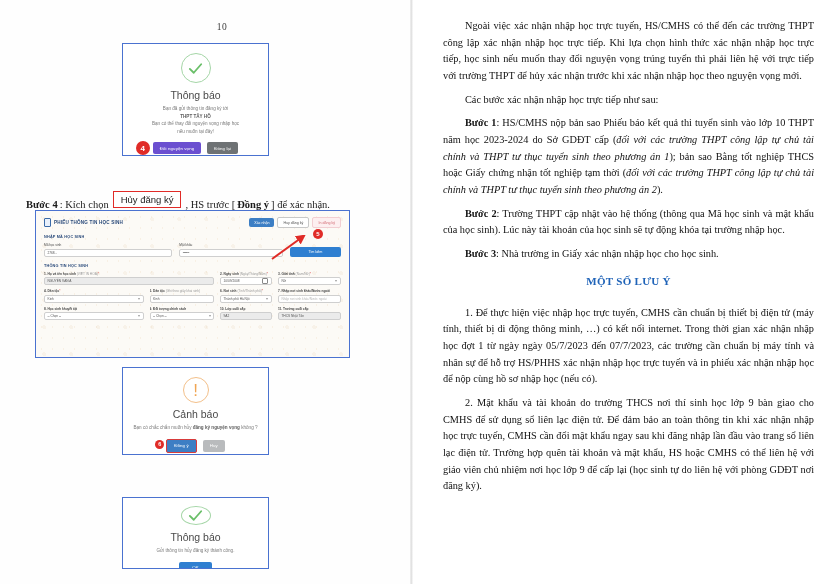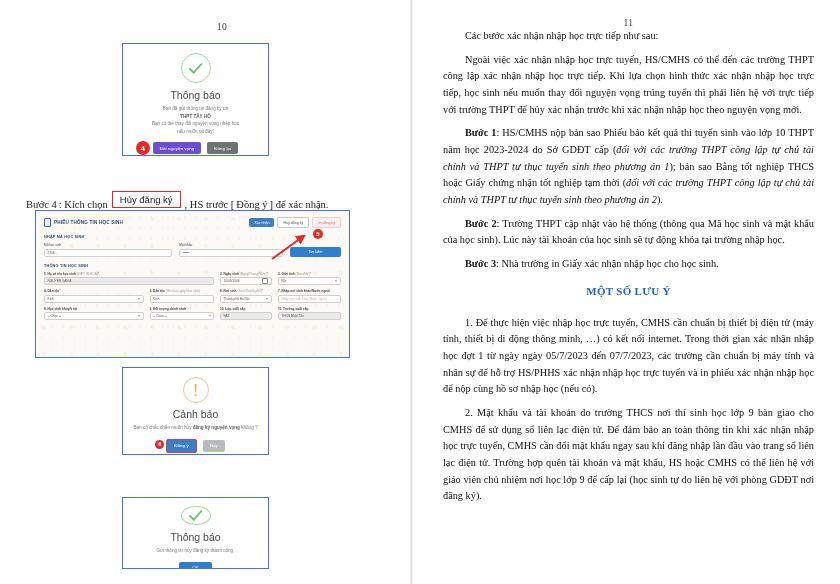--- a/index.html
+++ b/index.html
@@ -53,21 +53,21 @@
       display:flex; align-items:center; justify-content:center;
       font-family:"Liberation Sans", sans-serif; font-weight:700; }
   .bubble-4 { width:14px; height:14px; font-size:8px; left:-17px; top:-1px; }
   .bubble-6 { width:9px; height:9px; font-size:5.5px; left:-11px; top:1px; }
   .bubble-5 { width:10px; height:10px; font-size:6px; }
 
   
   .step-line { position:absolute; left:26px; top:196px; width:360px;
      font-size:10.5px; color:#1b1b1b; font-family:"Liberation Serif", serif;
      display:flex; align-items:center; gap:2px; white-space:nowrap; }
-  .step-line b { font-weight:400;text-align:right; }
+  .step-line b { font-weight:700;text-align:right; }
   .redbox { border:1.3px solid #e02b27; padding:2px 7px; margin:0 2px;
      font-family:"Liberation Sans", sans-serif; font-size:9.5px; color:#222;
      background:#fff; position:relative; top:-5px; }
 
   
   #shot-form { left:35px; top:210px; width:315px; height:148px;
       background:#fcfaf6; }
   .form-watermark { position:absolute; inset:0;
       background:
         radial-gradient(circle at 50% 55%, rgba(222,184,135,.28) 0 1px, transparent 1px) 0 0/11px 11px,
@@ -346,26 +346,25 @@
         <div class="dlg-btns">
           <div class="btn-xs btn-blue" style="padding:3.5px 13px">OK</div>
         </div>
       </div>
     </div>
   </div>
 
   <div class="page-divider"></div>
 
   <div class="page-right">
-    <div class="pagenum">11</div>
 
 
     <div id="right-paragraphs">
+        <div class="r-p"><span>Ngoài việc xác nhận nhập học trực tuyến, HS/CMHS có thể đến các trường THPT công lập xác nhận nhập học trực tiếp. Khi lựa chọn hình thức xác nhận nhập học trực tiếp, học sinh nếu muốn thay đổi nguyện vọng trúng tuyển thì phải liên hệ với trực tiếp với trường THPT để hủy xác nhận trước khi xác nhận nhập học theo nguyện vọng mới.</span></div>
         <div class="r-p"><span>Các bước xác nhận nhập học trực tiếp như sau:</span></div>
-        <div class="r-p"><span>Ngoài việc xác nhận nhập học trực tuyến, HS/CMHS có thể đến các trường THPT công lập xác nhận nhập học trực tiếp. Khi lựa chọn hình thức xác nhận nhập học trực tiếp, học sinh nếu muốn thay đổi nguyện vọng trúng tuyển thì phải liên hệ với trực tiếp với trường THPT để hủy xác nhận trước khi xác nhận nhập học theo nguyện vọng mới.</span></div>
         <div class="r-p"><b>Bước 1</b><span>: HS/CMHS nộp bản sao Phiếu báo kết quả thi tuyển sinh vào lớp 10 THPT năm học 2023-2024 do Sở GDĐT cấp (</span><i>đối với các trường THPT công lập tự chủ tài chính và THPT tư thục tuyển sinh theo phương án 1</i><span>); bản sao Bằng tốt nghiệp THCS hoặc Giấy chứng nhận tốt nghiệp tạm thời (</span><i>đối với các trường THPT công lập tự chủ tài chính và THPT tư thục tuyển sinh theo phương án 2</i><span>).</span></div>
         <div class="r-p"><b>Bước 2</b><span>: Trường THPT cập nhật vào hệ thống (thông qua Mã học sinh và mật khẩu của học sinh). Lúc này tài khoản của học sinh sẽ tự động khóa tại trường nhập học.</span></div>
         <div class="r-p"><b>Bước 3</b><span>: Nhà trường in Giấy xác nhận nhập học cho học sinh.</span></div>
       </div>
 
     <div class="r-sub">MỘT SỐ LƯU Ý</div>
 
     <div id="right-notes">
         <div class="r-p"><span>1. Để thực hiện việc nhập học trực tuyến, CMHS cần chuẩn bị thiết bị điện tử (máy tính, thiết bị di động thông minh, …) có kết nối internet. Trong thời gian xác nhận nhập học đợt 1 từ ngày ngày 05/7/2023 đến 07/7/2023, các trường cần chuẩn bị máy tính và nhân sự để hỗ trợ HS/PHHS xác nhận nhập học trực tuyến và in phiếu xác nhận nhập học để nộp cùng hồ sơ nhập học (nếu có).</span></div>
         <div class="r-p"><span>2. Mật khẩu và tài khoản do trường THCS nơi thí sinh học lớp 9 bàn giao cho CMHS để sử dụng sổ liên lạc điện tử. Để đảm bảo an toàn thông tin khi xác nhận nhập học trực tuyến, CMHS cần đổi mật khẩu ngay sau khi đăng nhập lần đầu vào trang sổ liên lạc điện tử. Trường hợp quên tài khoản và mật khẩu, HS hoặc CMHS có thể liên hệ với giáo viên chủ nhiệm nơi học lớp 9 để cấp lại (học sinh tự do liên hệ với phòng GDĐT nơi đăng ký).</span></div>

